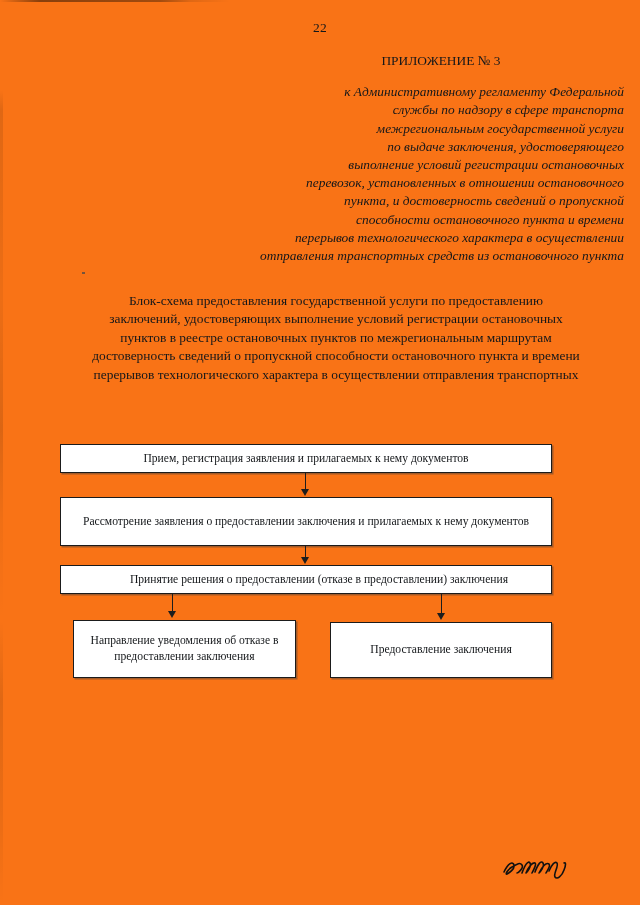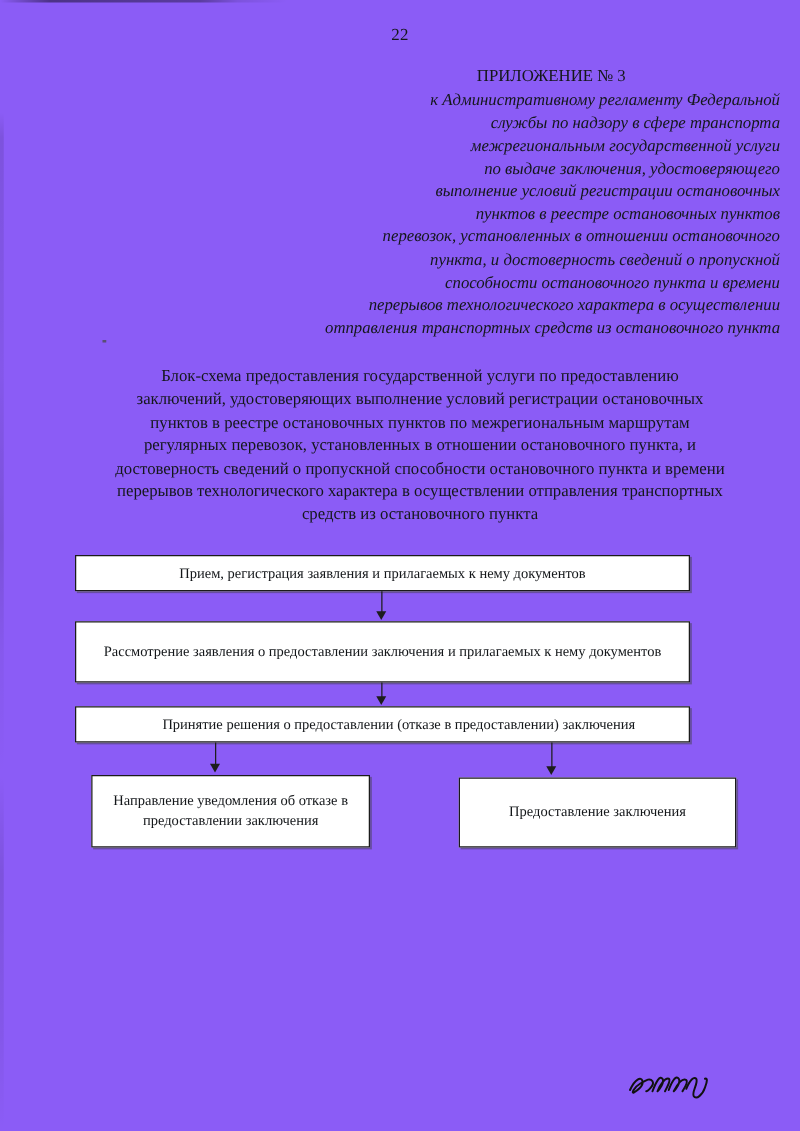--- a/index.html
+++ b/index.html
@@ -12,21 +12,21 @@
     height: 905px;
     position: relative;
     overflow: hidden;
     font-family: "Liberation Serif", "DejaVu Serif", serif;
     color: #14171a;
   }
 
   .page {
     position: absolute;
     inset: 0;
-    background: #8b5cf6;
+    background: #f97316;
   }
 
   
   .scan-edge-left {
     position: absolute;
     left: 0; top: 0;
     width: 3px; height: 905px;
     background: linear-gradient(to bottom,
       rgba(0,0,0,0.00) 0px, rgba(0,0,0,0.00) 90px,
       rgba(0,0,0,0.10) 110px, rgba(0,0,0,0.05) 300px,
@@ -64,21 +64,21 @@
     position: absolute;
     left: 258px;
     top: 52px;
     width: 366px;
     text-align: right;
     font-size: 13.4px;
     line-height: 18.2px;
   }
   .heading-title {
     text-align: center;
-    margin-bottom: 1px;
+    margin-bottom: 13px;
     white-space: nowrap;
   }
   .heading-line {
     white-space: nowrap;
     font-style: italic;
   }
 
   
   .intro-block {
     position: absolute;
@@ -110,21 +110,21 @@
     line-height: 16px;
     padding: 2px 8px;
     box-shadow: 1.5px 1.5px 0 rgba(60,60,60,0.45);
   }
   .node-text { display: block; }
 
   .n1 { left: 60px; top: 444px; width: 492px; height: 29px; }
   .n2 { left: 60px; top: 497px; width: 492px; height: 49px; }
   .n3 { left: 60px; top: 565px; width: 492px; height: 29px; padding-left: 34px; }
   .n4 { left: 60px; top: 620px; width: 223px; height: 58px; margin-left: 13px; }
-  .n5 { left: 330px; top: 622px; width: 222px; height: 56px; margin-left: 37px; }
+  .n5 { left: 330px; top: 622px; width: 222px; height: 56px; }
 
   .conn {
     position: absolute;
     background: #1d1d1d;
   }
   .vline { width: 1.6px; }
   .arrow-head {
     position: absolute;
     width: 0; height: 0;
     border-left: 4.5px solid transparent;
@@ -152,36 +152,33 @@
 
   <div class="page-number">22</div>
 
   <div class="heading-block">
     <div class="heading-title">ПРИЛОЖЕНИЕ № 3</div>
     <div class="heading-line">к Административному регламенту Федеральной</div>
     <div class="heading-line">службы по надзору в сфере транспорта</div>
     <div class="heading-line">межрегиональным государственной услуги</div>
     <div class="heading-line">по выдаче заключения, удостоверяющего</div>
     <div class="heading-line">выполнение условий регистрации остановочных</div>
-    <div class="heading-line">пунктов в реестре остановочных пунктов</div>
     <div class="heading-line">перевозок, установленных в отношении остановочного</div>
     <div class="heading-line">пункта, и достоверность сведений о пропускной</div>
     <div class="heading-line">способности остановочного пункта и времени</div>
     <div class="heading-line">перерывов технологического характера в осуществлении</div>
     <div class="heading-line">отправления транспортных средств из остановочного пункта</div>
   </div>
 
   <div class="intro-block">
     <div class="intro-line">Блок-схема предоставления государственной услуги по предоставлению</div>
     <div class="intro-line">заключений, удостоверяющих выполнение условий регистрации остановочных</div>
     <div class="intro-line">пунктов в реестре остановочных пунктов по межрегиональным маршрутам</div>
-    <div class="intro-line">регулярных перевозок, установленных в отношении остановочного пункта, и</div>
     <div class="intro-line">достоверность сведений о пропускной способности остановочного пункта и времени</div>
     <div class="intro-line">перерывов технологического характера в осуществлении отправления транспортных</div>
-    <div class="intro-line">средств из остановочного пункта</div>
   </div>
 
   <div class="flow">
 
     <div class="node n1">
       <span class="node-text">Прием, регистрация заявления и прилагаемых к нему документов</span>
     </div>
 
     <div class="conn vline" style="left:304.5px; top:473px; height:17px;"></div>
     <div class="arrow-head" style="left:300.5px; top:489px;"></div>

